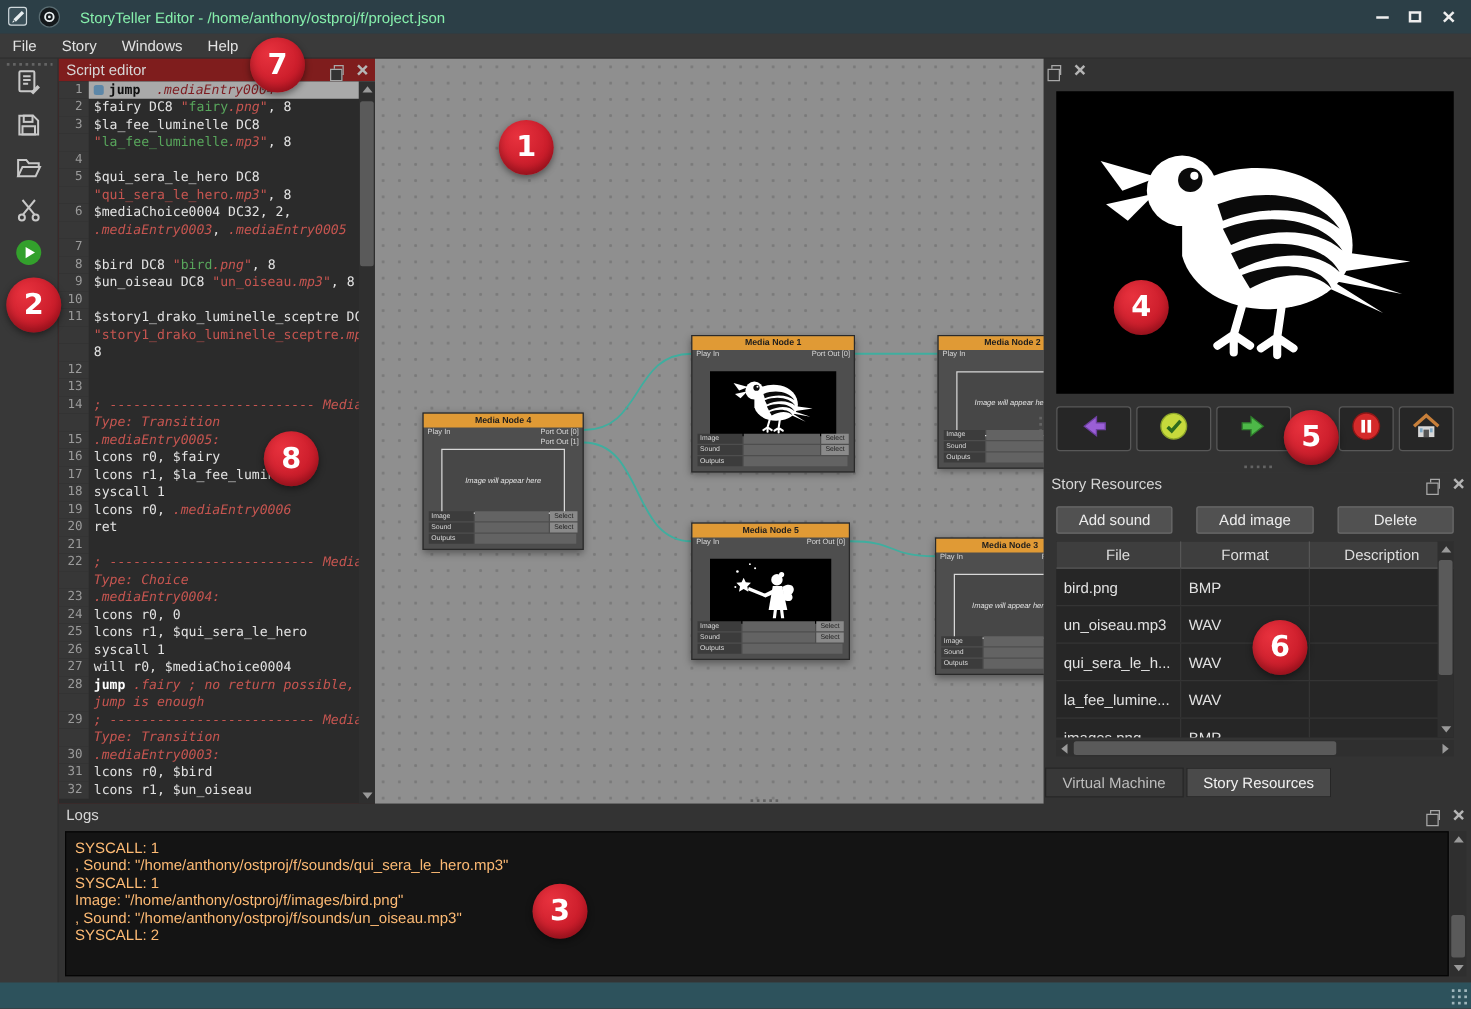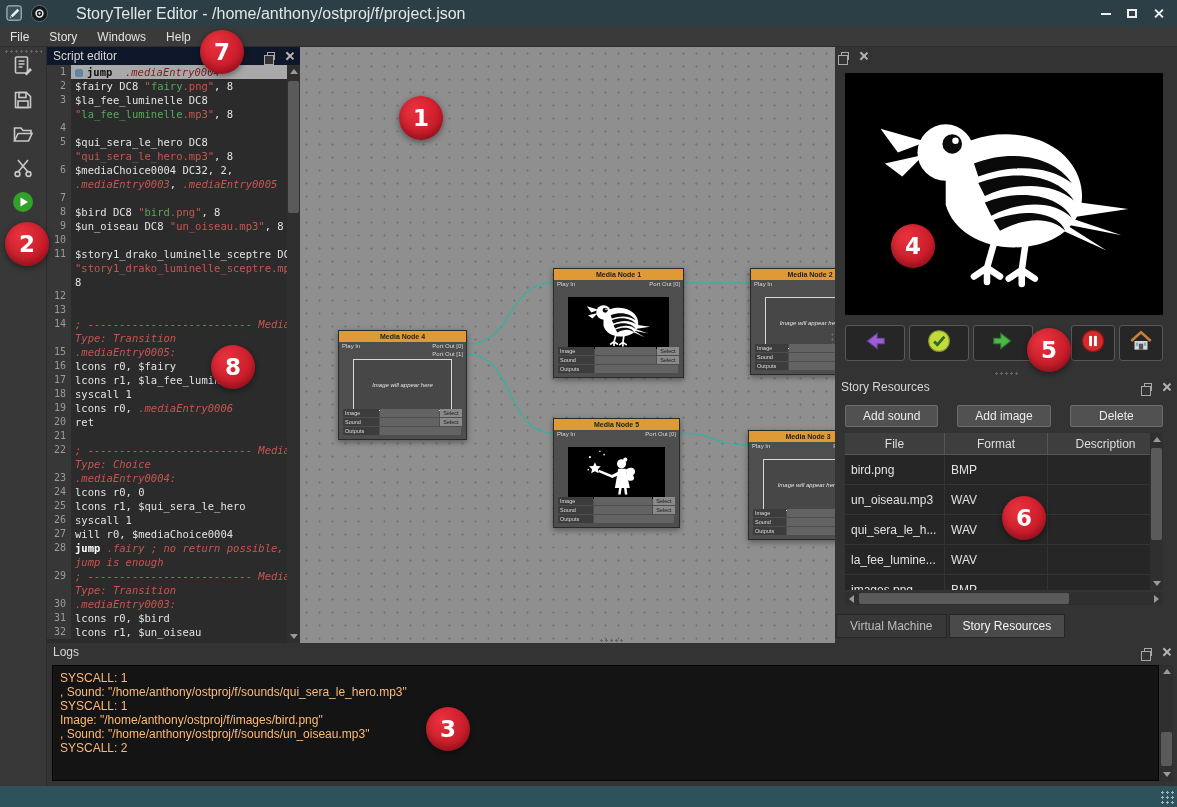--- a/index.html
+++ b/index.html
@@ -2,21 +2,21 @@
 <html><head>
 <meta charset="utf-8">
 <style>
 *{margin:0;padding:0;box-sizing:border-box}
 html,body{width:1177px;height:807px;overflow:hidden;background:#3a3a3a;font-family:"Liberation Sans",sans-serif}
 #app{position:relative;width:1177px;height:807px;background:#3a3a3a;color:#ddd;overflow:hidden}
 
 
 .titlebar{position:absolute;left:0;top:0;width:100%;height:27px;background:#2c3f47;display:flex;align-items:center;padding:0 6px;gap:5px}
 .tb-icon{width:19px;height:19px;flex:none}
-.tb-title{font-size:16px;color:#e5e5e5;margin-left:22px;flex:1;white-space:nowrap;overflow:hidden}
+.tb-title{font-size:12px;color:#86efac;margin-left:10px;flex:1;white-space:nowrap;overflow:hidden}
 .win-controls{display:flex;gap:4px;margin-right:2px}
 .win-btn{width:22px;height:20px;display:flex;align-items:center;justify-content:center}
 .win-min i{display:block;width:10px;height:2px;background:#eee}
 .win-max i{display:block;width:10px;height:9px;border:2px solid #eee}
 .win-close i{position:relative;display:block;width:11px;height:11px}
 .win-close i::before,.win-close i::after{content:"";position:absolute;left:5px;top:0;width:2px;height:11px;background:#eee}
 .win-close i::before{transform:rotate(45deg)}.win-close i::after{transform:rotate(-45deg)}
 
 
 .menubar{position:absolute;left:0;top:27px;width:100%;height:20px;background:#3a3a3a;display:flex;border-bottom:1px solid #2d2d2d}
@@ -30,31 +30,31 @@
 
 .dock-head{height:18px;display:flex;align-items:center;padding:0 6px;font-size:12px;color:#d6d6d6}
 .dock-head .title{flex:1;white-space:nowrap;overflow:hidden}
 .hd-float{width:8px;height:8px;border:1px solid #a8a8a8;position:relative;margin-right:9px}
 .hd-float::before{content:"";position:absolute;left:-4px;top:2px;width:8px;height:8px;border:1px solid #a8a8a8;background:#333}
 .hd-close{position:relative;width:10px;height:10px}
 .hd-close::before,.hd-close::after{content:"";position:absolute;left:4.5px;top:0;width:1.5px;height:10px;background:#b5b5b5}
 .hd-close::before{transform:rotate(45deg)}.hd-close::after{transform:rotate(-45deg)}
 
 
-.script-dock{position:absolute;left:47px;top:47px;width:253px;height:596px;background:#0f172a}
+.script-dock{position:absolute;left:47px;top:47px;width:253px;height:596px;background:#7f1d1d}
 .code-wrap{position:absolute;left:0;top:18px;right:0;bottom:0;background:#2b2b2b;overflow:hidden}
 .code-row{display:flex;height:14px;line-height:14px;font-family:"DejaVu Sans Mono",monospace;font-size:10.5px;white-space:pre}
 .gutter{width:24px;background:#373737;color:#9b9b9b;text-align:right;padding-right:5px;font-size:10px;flex:none}
 .code-line{flex:1;padding-left:4px;overflow:hidden;color:#e2e2e2}
 .code-row.hl .code-line{background:#a9a9a9;color:#141414}
 .cur-marker{display:inline-block;width:8px;height:8px;background:#5d87a8;border-radius:2px;margin-right:4px;vertical-align:-1px}
 .sg-kw{font-weight:bold;color:#fff}
 .hl .sg-kw{color:#0e0e0e}
 .sg-str{color:#c65550}
-.sg-stri{color:#c65550;}
+.sg-stri{color:#c65550;font-style:italic}
 .sg-grn{color:#58a65c}
 .sg-cmt,.sg-lbl{color:#c65550;font-style:italic}
 .hl .sg-lbl{color:#7e1d22}
 
 
 .sb{position:absolute;background:#2f2f2f;z-index:6}
 .sb-v{width:13px}
 .sb-h{height:13px;display:flex;align-items:center}
 .sb-thumb{position:absolute;background:#5a5a5a;border-radius:2px}
 .arr{width:13px;height:13px;display:flex;align-items:center;justify-content:center;flex:none}

